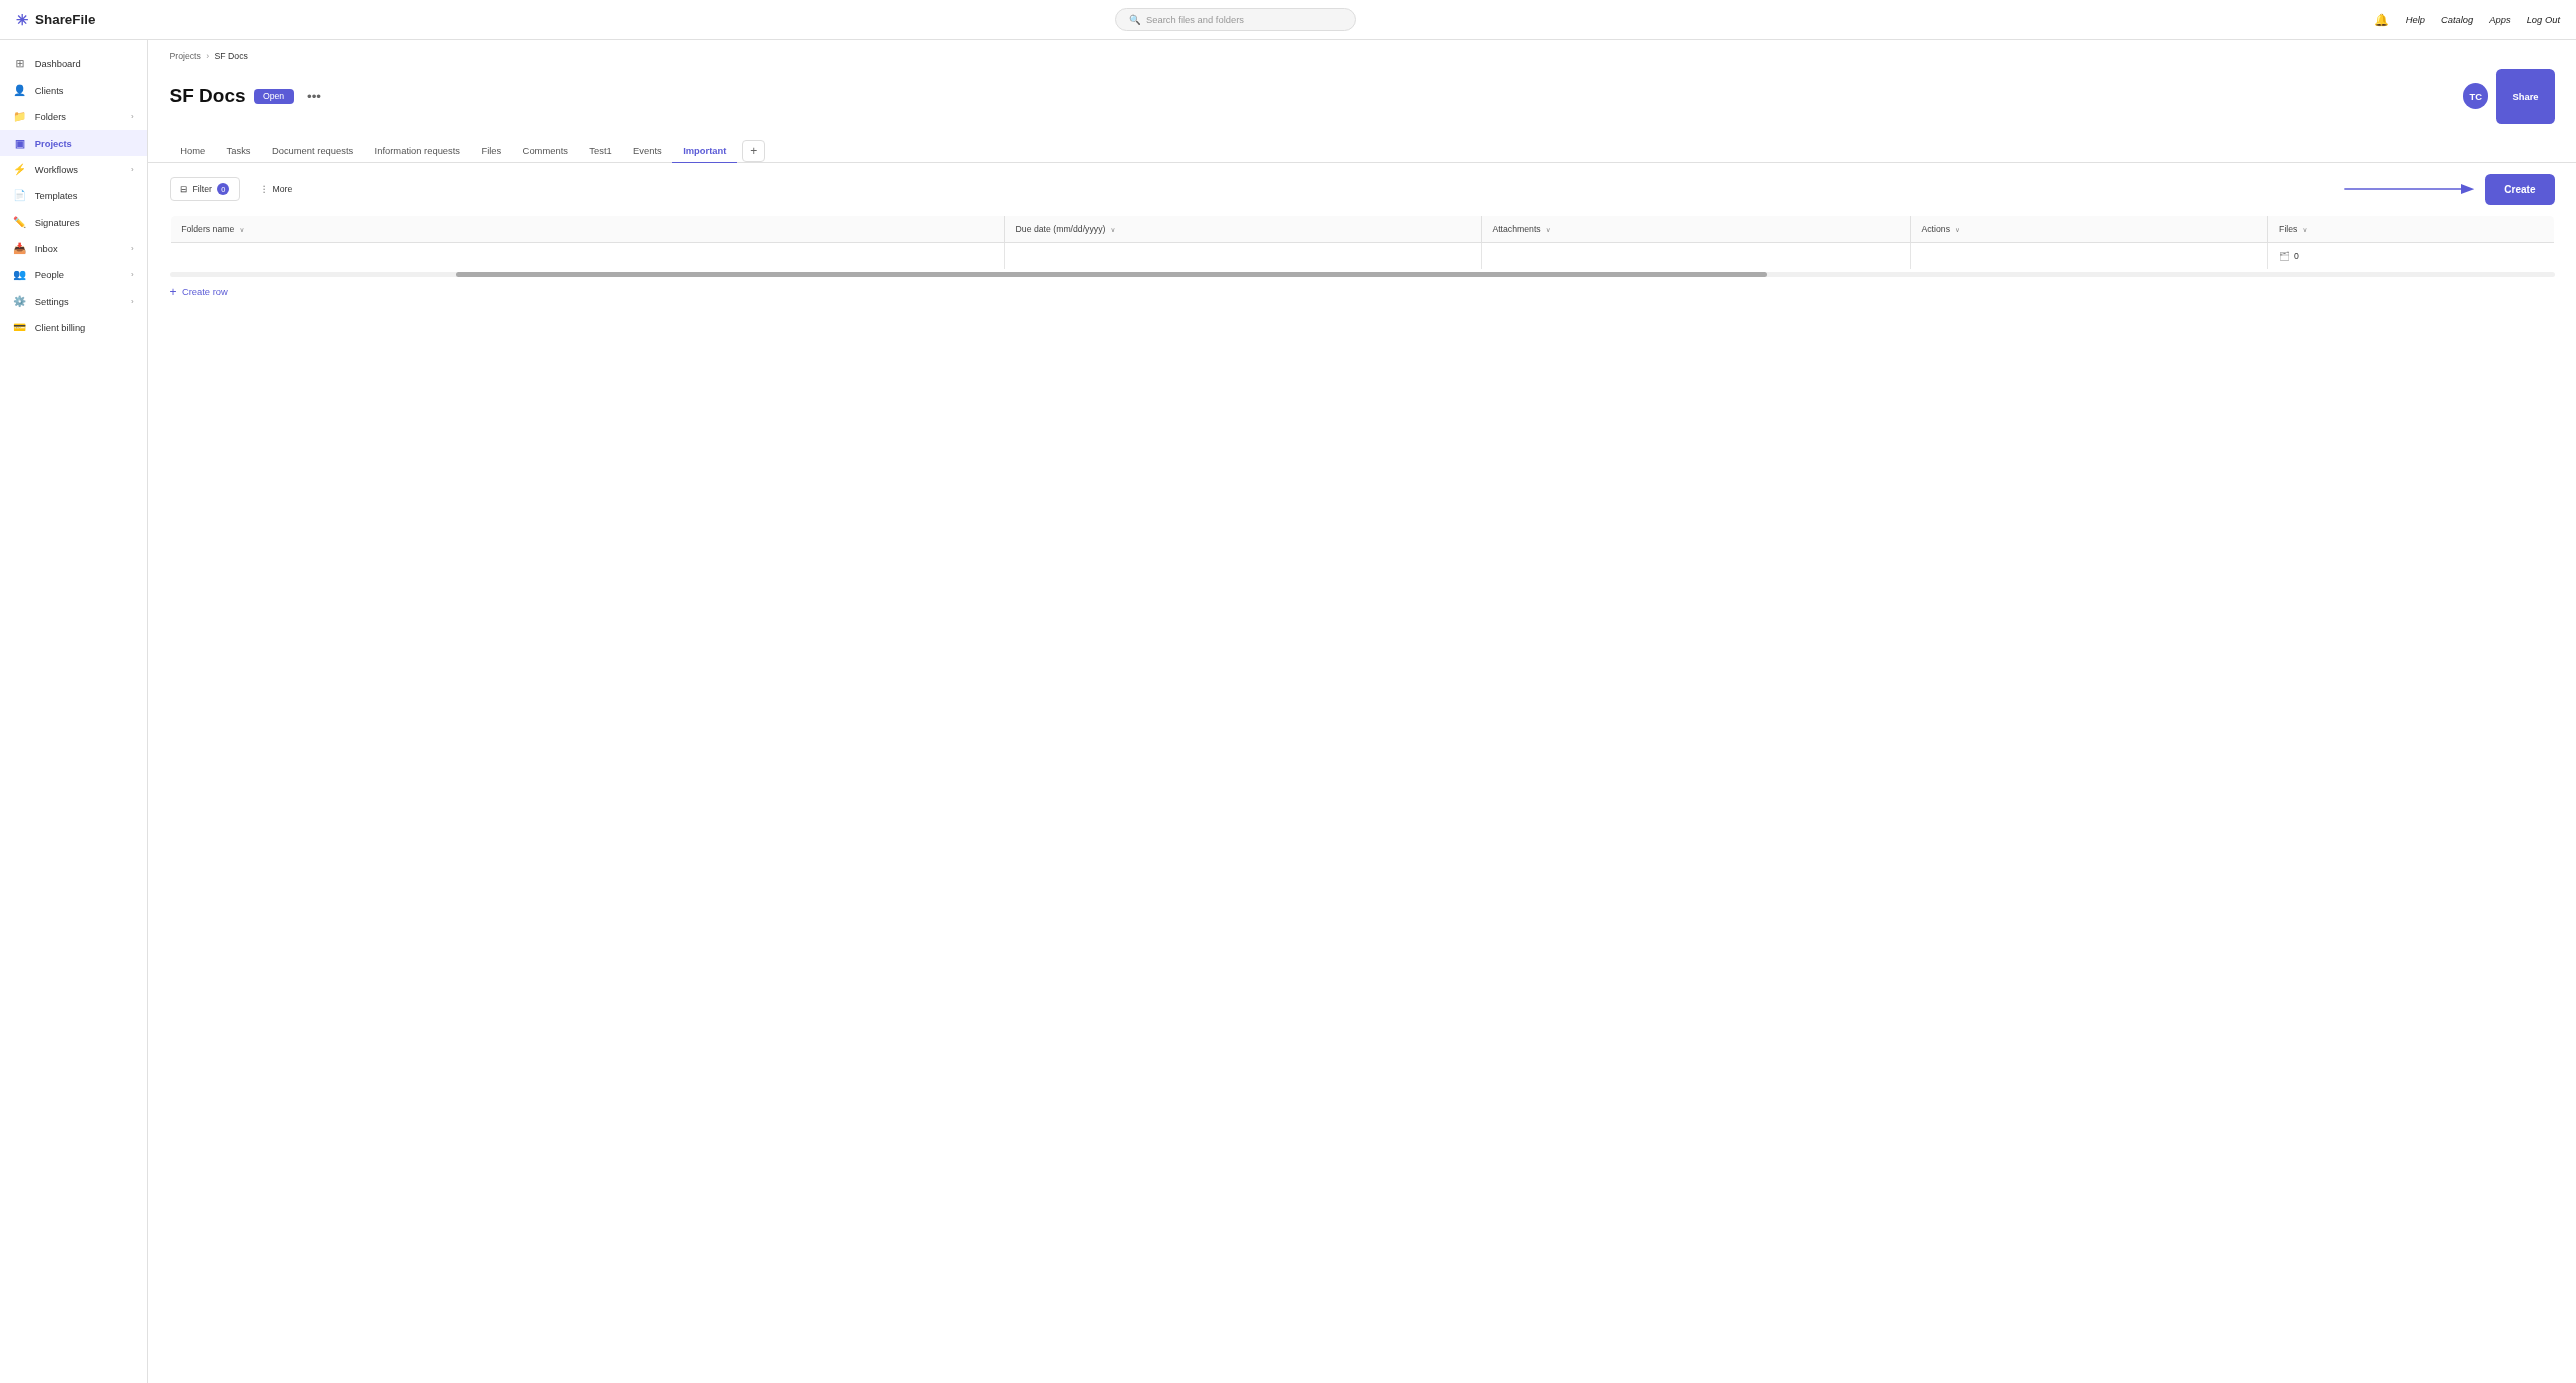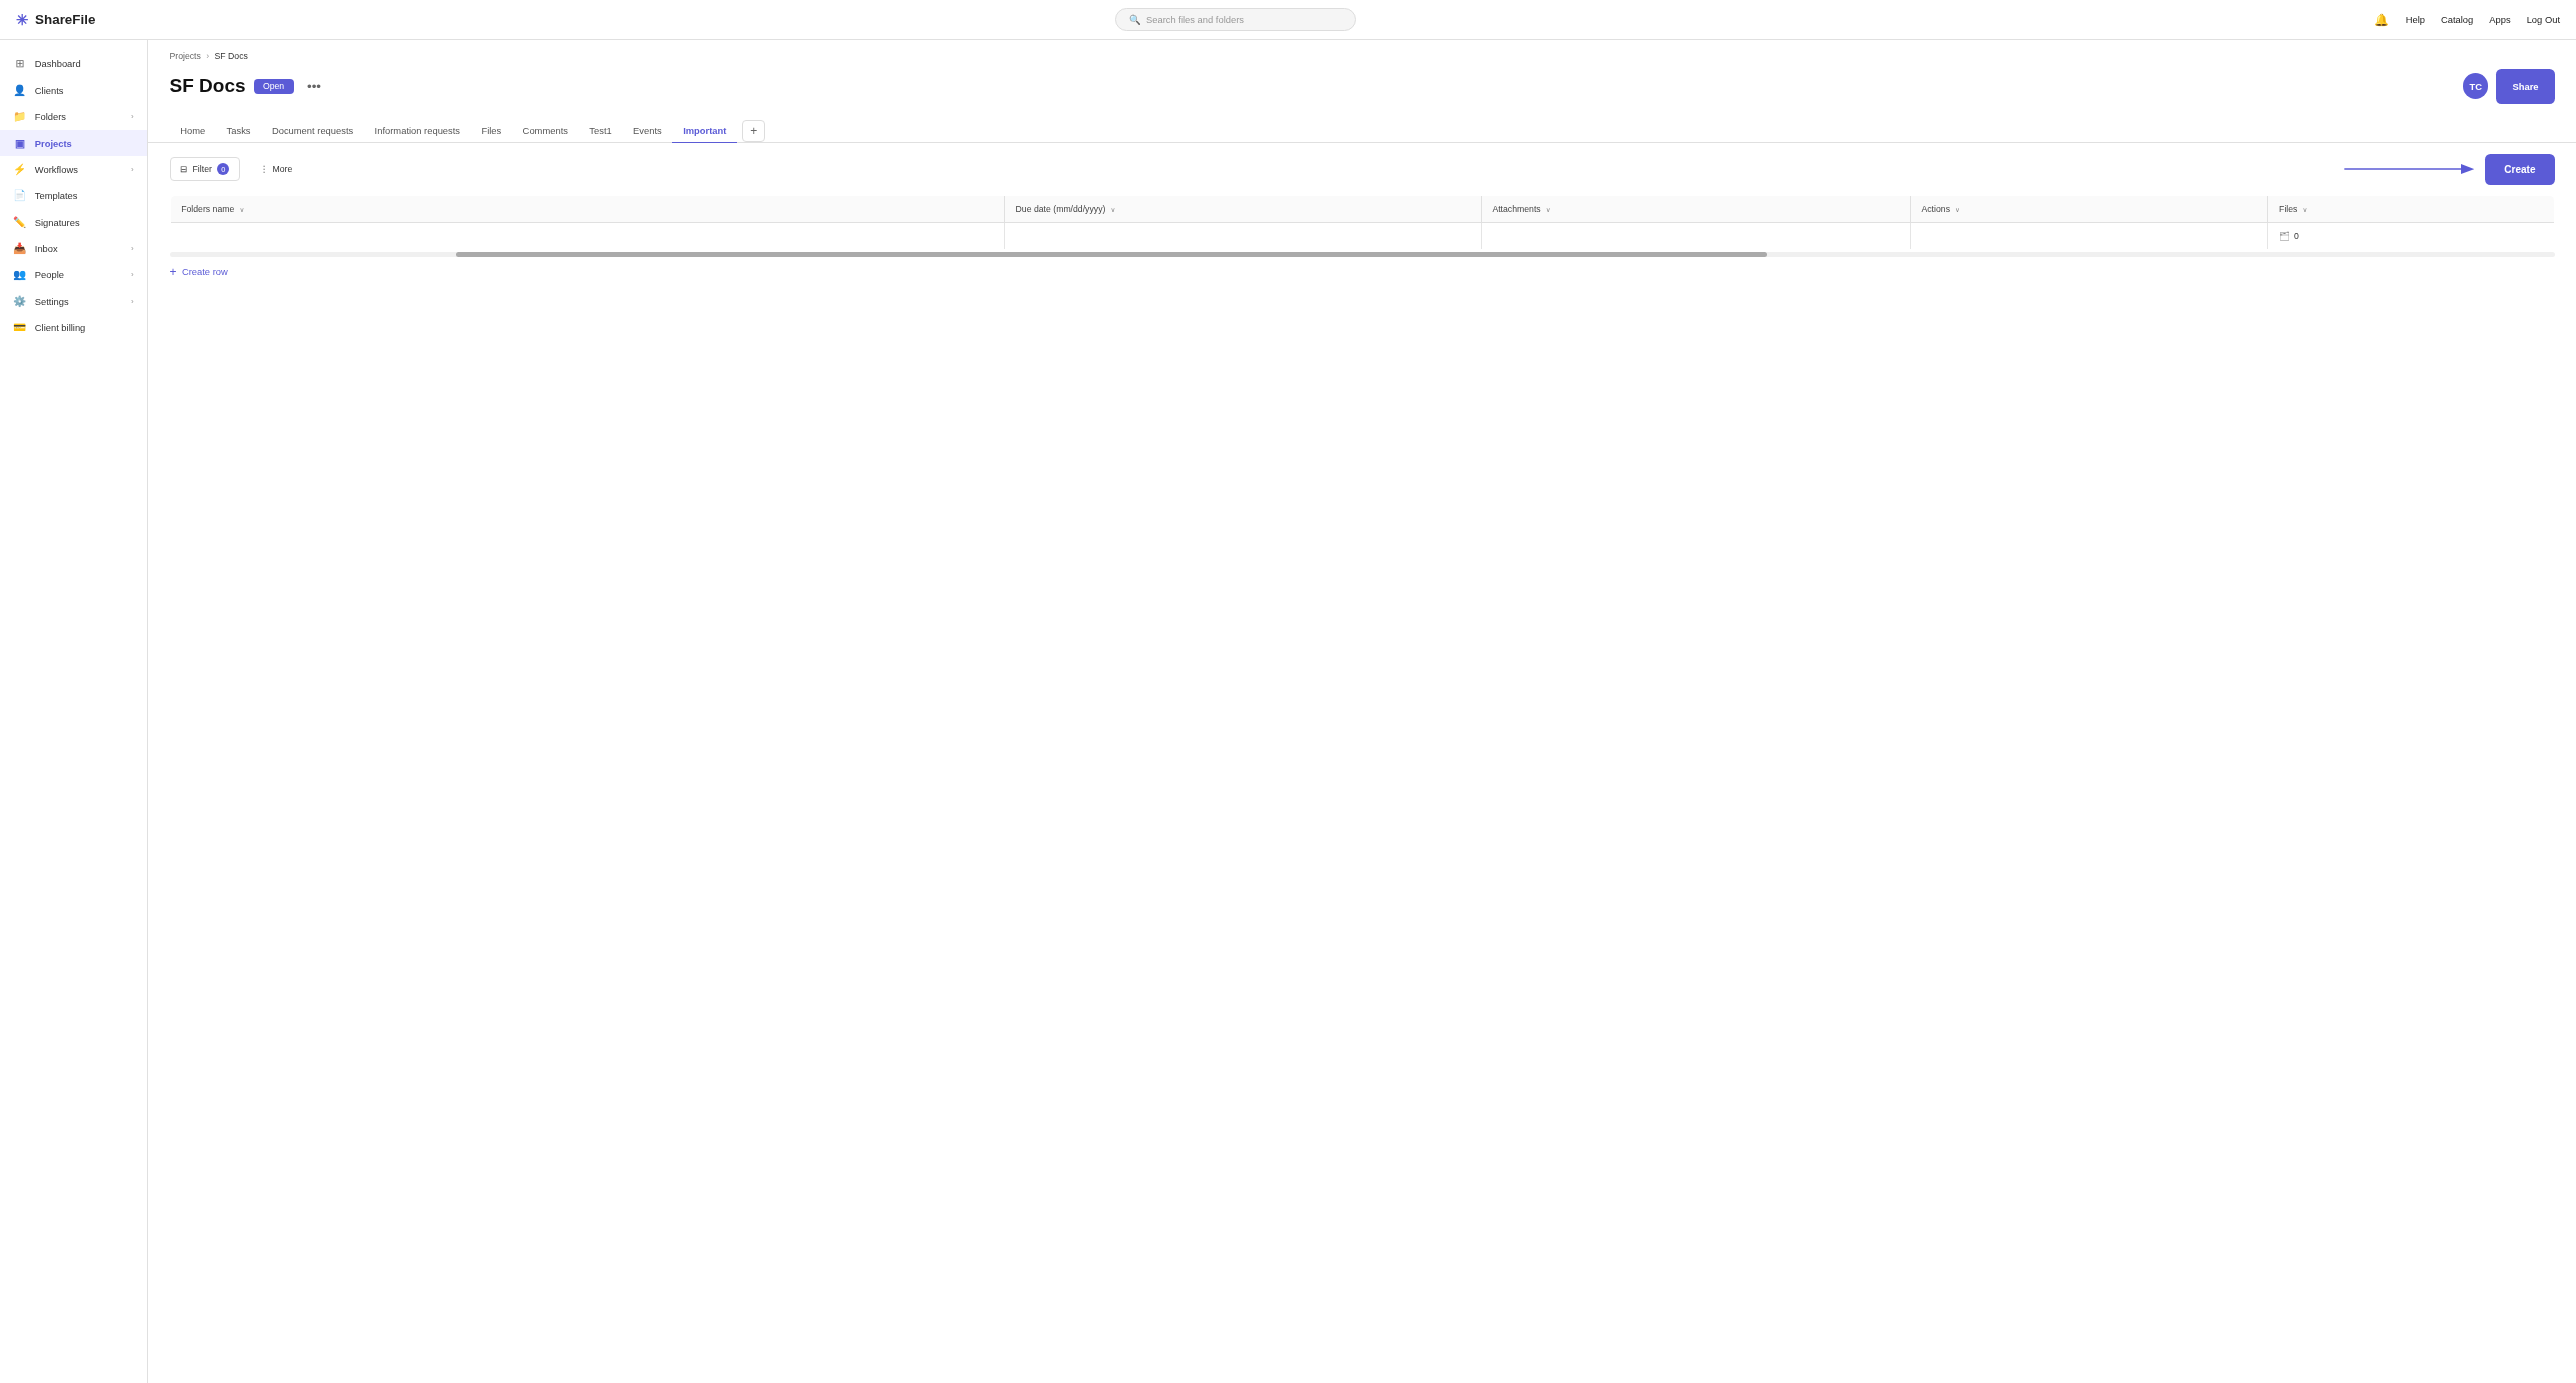--- a/index.html
+++ b/index.html
@@ -13,21 +13,21 @@
     }
     .logo { display: flex; align-items: center; gap: 6.7px; font-size: 13.4px; font-weight: 700; color: #222; }
     .logo-icon { color: #5b5bd6; font-size: 14.8px; }
     .search-bar {
       display: flex; align-items: center; gap: 5.4px;
       background: #f5f5f5; border: 0.7px solid #ddd; border-radius: 16px;
       padding: 5.4px 13.4px; width: 241px; color: #888;
     }
     .search-icon { color: #888; }
     .top-nav { display: flex; align-items: center; gap: 16px; }
-    .top-nav a { color: #222; text-decoration: none; font-size: 9.4px; cursor: pointer; }
+    .top-nav a { color: #222; text-decoration: none; font-size: 9.4px; cursor: pointer; font-style: italic; }
     .bell-icon { font-size: 12px; color: #555; cursor: pointer; }
 
     
     .layout { display: flex; margin-top: 40px; min-height: calc(100vh - 40px); }
 
     
     .sidebar {
       width: 148px; background: #fff; border-right: 0.7px solid #e0e0e0;
       padding: 10.7px 0; position: fixed; top: 40px; bottom: 0; overflow-y: auto;
     }
@@ -61,21 +61,21 @@
     }
     .page-header-left { display: flex; align-items: center; gap: 8px; }
     .page-title { font-size: 19px; font-weight: 700; color: #111; }
     .status-badge {
       background: #5b5bd6; color: #fff; border-radius: 4px;
       padding: 2.7px 9.4px; font-size: 8.7px; font-weight: 500; text-align: right;
     }
     .more-btn { color: #666; font-size: 13.4px; cursor: pointer; padding: 2.7px 5.4px; }
     .share-btn {
       background: #5b5bd6; color: #fff; border: none; border-radius: 5.4px;
-      padding: 12px 16px; font-size: 9.4px; font-weight: 600; cursor: pointer;
+      padding: 22px 16px; font-size: 9.4px; font-weight: 600; cursor: pointer;
     }
     .avatar {
       width: 25.5px; height: 25.5px; border-radius: 50%; background: #5b5bd6;
       color: #fff; display: flex; align-items: center; justify-content: center;
       font-size: 9.4px; font-weight: 700; margin-left: 28px;
     }
 
     
     .tabs {
       display: flex; align-items: center; gap: 0;

